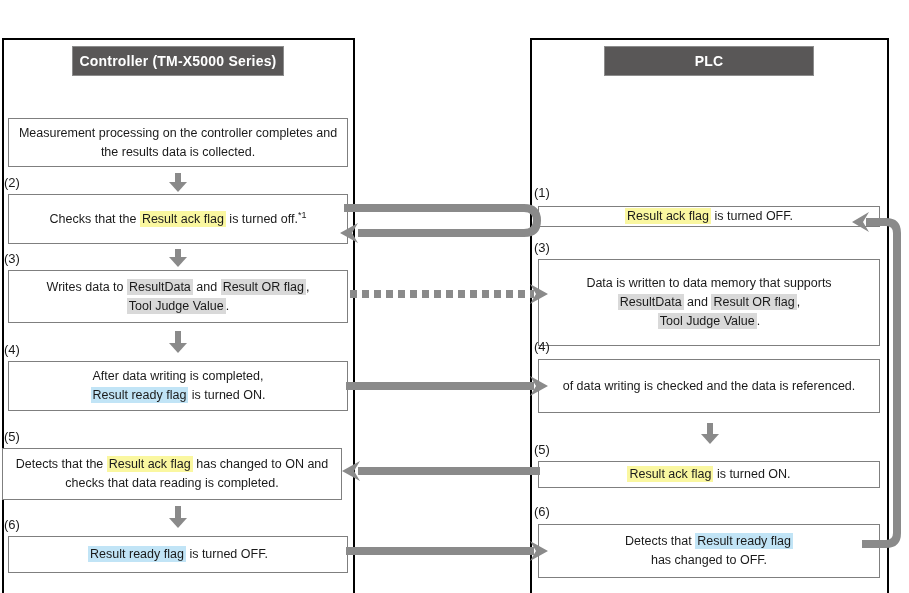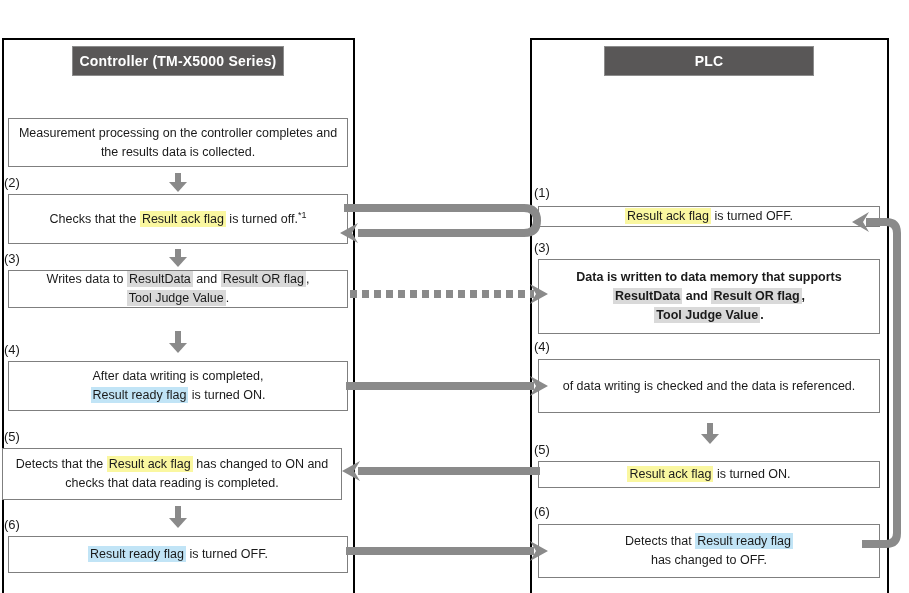--- a/index.html
+++ b/index.html
@@ -77,21 +77,21 @@
       <div><span>Measurement processing on the controller completes and</span></div>
       <div><span>the results data is collected.</span></div>
     </div>
 
   <div class="steplabel" style="left:4px;top:139px;">(2)</div>
   <div class="stepbox" style="left:8px;top:158px;width:340px;height:50px;">
       <div><span>Checks that the </span><span class="hl hl-yellow">Result ack flag</span><span> is turned off.</span><sup>*1</sup></div>
     </div>
 
   <div class="steplabel" style="left:4px;top:215px;">(3)</div>
-  <div class="stepbox" style="left:8px;top:234px;width:340px;height:38px;align-items:center;">
+  <div class="stepbox" style="left:8px;top:234px;width:340px;height:53px;align-items:center;">
       <div><span>Writes data to </span><span class="hl hl-gray">ResultData</span><span> and </span><span class="hl hl-gray">Result OR flag</span><span>,</span></div>
       <div><span class="hl hl-gray">Tool Judge Value</span><span>.</span></div>
     </div>
 
   <div class="steplabel" style="left:4px;top:306px;">(4)</div>
   <div class="stepbox" style="left:8px;top:325px;width:340px;height:50px;">
       <div><span>After data writing is completed,</span></div>
       <div><span class="hl hl-blue">Result ready flag</span><span> is turned ON.</span></div>
     </div>
 
@@ -105,21 +105,21 @@
   <div class="stepbox" style="left:8px;top:500px;width:340px;height:37px;">
       <div><span class="hl hl-blue">Result ready flag</span><span> is turned OFF.</span></div>
     </div>
 
   <div class="steplabel" style="left:534px;top:149px;">(1)</div>
   <div class="stepbox" style="left:538px;top:170px;width:342px;height:21px;">
       <div><span class="hl hl-yellow">Result ack flag</span><span> is turned OFF.</span></div>
     </div>
 
   <div class="steplabel" style="left:534px;top:204px;">(3)</div>
-  <div class="stepbox" style="left:538px;top:223px;width:342px;height:75px;font-weight:bold;">
+  <div class="stepbox" style="left:538px;top:223px;width:342px;height:87px;">
       <div><span>Data is written to data memory that supports</span></div>
       <div><span class="hl hl-gray">ResultData</span><span> and </span><span class="hl hl-gray">Result OR flag</span><span>,</span></div>
       <div><span class="hl hl-gray">Tool Judge Value</span><span>.</span></div>
     </div>
 
   <div class="steplabel" style="left:534px;top:303px;">(4)</div>
   <div class="stepbox" style="left:538px;top:323px;width:342px;height:54px;">
       <div><span>of data writing is checked and the data is referenced.</span></div>
     </div>
 

